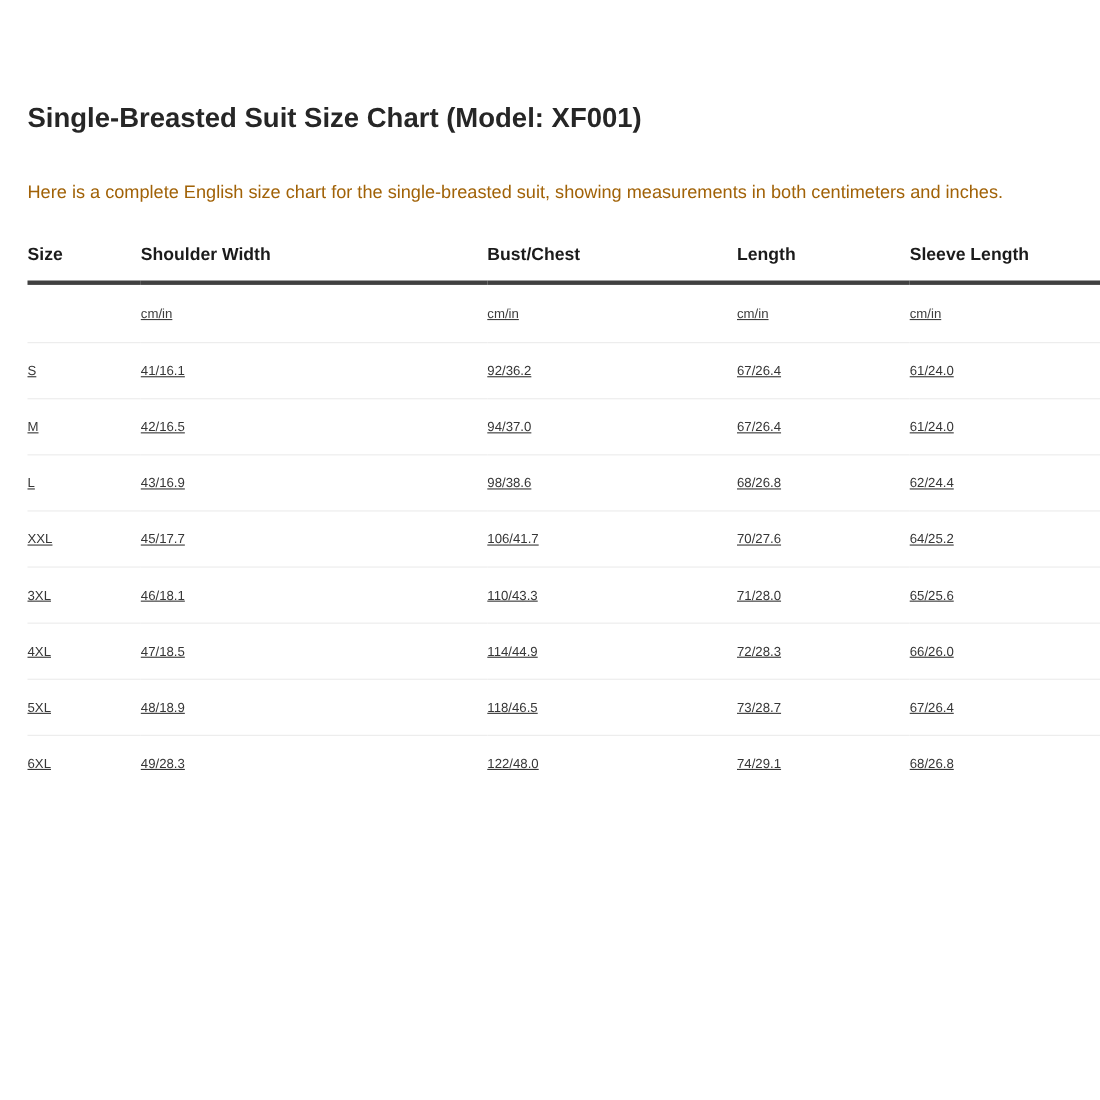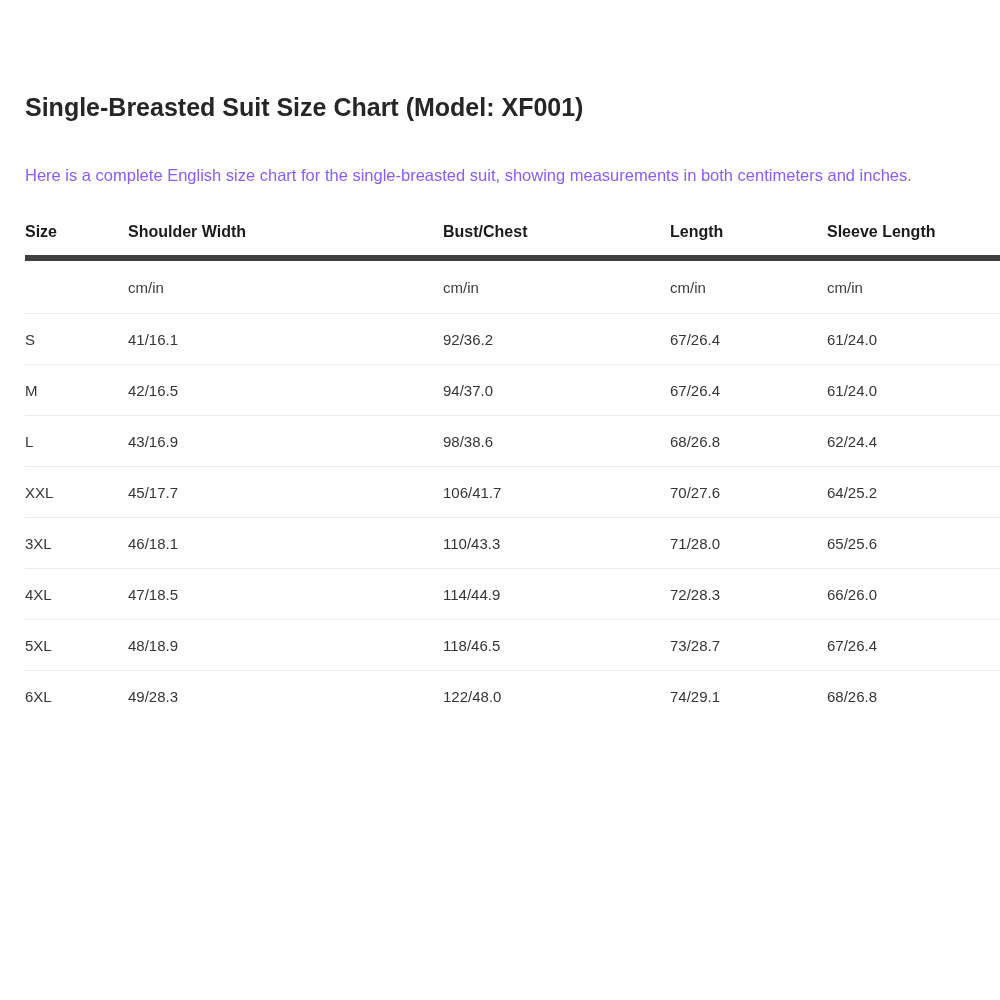--- a/index.html
+++ b/index.html
@@ -15,48 +15,49 @@
     margin: 92px 0 0 25px;
     font-size: 25px;
     line-height: 30px;
     font-weight: 700;
     color: #262626;
   }
   .page-intro {
     margin: 42px 25px 0 25px;
     font-size: 16.5px;
     line-height: 22px;
-    color: #8b5cf6;
+    color: #a16207;
   }
   table.size-chart {
     margin: 22px 0 0 25px;
     width: 975px;
     border-collapse: collapse;
     table-layout: fixed;
   }
   table.size-chart th {
     font-size: 16px;
     font-weight: 700;
     color: #1b1b1b;
     text-align: left;
     height: 47px;
     vertical-align: middle;
-    border-bottom: 6px solid #404040;
+    border-bottom: 4px solid #404040;
     padding: 0;
     white-space: nowrap;
   }
   table.size-chart td {
-    font-size: 15px;
+    font-size: 12px;
     color: #363636;
     text-align: left;
     height: 50px;
     vertical-align: middle;
     border-bottom: 1px solid #ececec;
     padding: 0;
     white-space: nowrap;
+    text-decoration: underline;
   }
   table.size-chart tr.unit-row td {
     height: 52px;
     color: #3d3d3d;
   }
   table.size-chart tbody tr:last-child td {
     border-bottom: none;
   }
   .col-size   { width: 103px; }
   .col-shoulder { width: 315px; }

